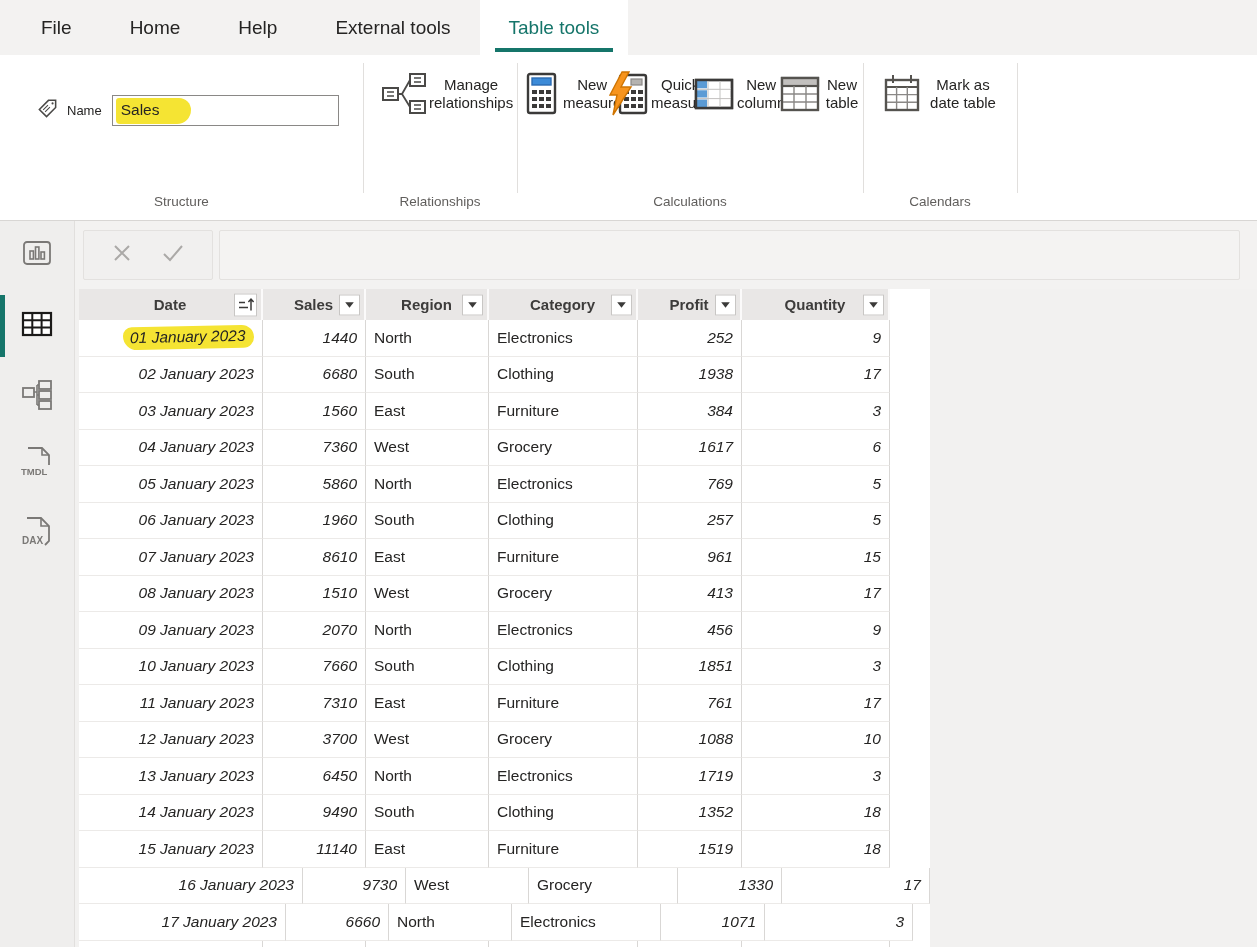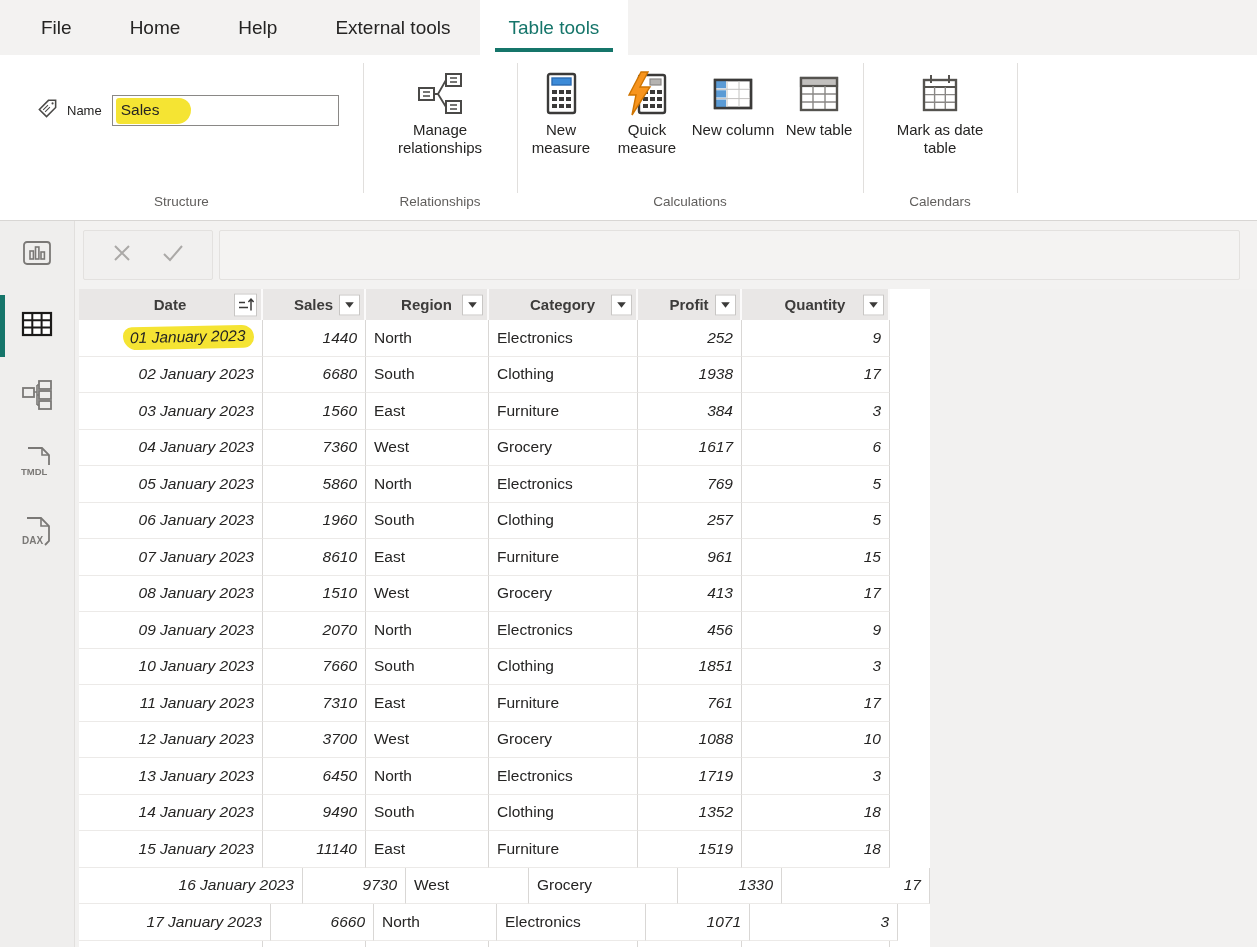--- a/index.html
+++ b/index.html
@@ -24,21 +24,21 @@
   .g-relationships{width:154px;}
   .g-calculations{width:346px;}
   .g-calendars{width:154px;}
 
   .nameRow{display:flex;align-items:center;margin:40px 0 0 36px;}
   .nameLabel{font-size:13px;margin-left:8px;}
   .namebox{width:227px;height:31px;border:1px solid #8a8886;background:#fff;margin-left:10px;
            display:flex;align-items:center;padding-left:3px;font-size:15.5px;box-sizing:border-box;}
   .hlname{background:#f5e433;padding:3px 32px 5px 5px;border-radius:3px 12px 14px 4px;}
 
-  .rbtn{display:flex;flex-direction:column;align-items:center;width:84px;text-align:center;
+  .rbtn{display:flex;flex-direction:row;align-items:center;width:84px;text-align:center;
         font-size:15px;line-height:1.22;padding-top:4px;}
   .rbtn.wide{width:122px;}
   .bicon{height:54px;display:flex;align-items:center;justify-content:center;}
 
   .ribbon-divider{height:1px;background:#d8d6d4;}
 
   
   .main{display:flex;height:726px;}
   .sidebar{width:75px;background:#efeeed;border-right:1px solid #e1dfdd;display:flex;
            flex-direction:column;box-sizing:border-box;}
@@ -475,21 +475,21 @@
               </div>
               <div class="grow">
                 <div class="cell a-right it" style="width: 224px; text-align: right;">16 January 2023</div>
                 <div class="cell a-right it" style="width: 103px;">9730</div>
                 <div class="cell a-left" style="width: 123px;">West</div>
                 <div class="cell a-left" style="width: 149px;">Grocery</div>
                 <div class="cell a-right it" style="width: 104px;">1330</div>
                 <div class="cell a-right it" style="width: 148px;">17</div>
               </div>
               <div class="grow">
-                <div class="cell a-right it" style="width: 192px;">17 January 2023</div>
+                <div class="cell a-right it" style="width: 207px;">17 January 2023</div>
                 <div class="cell a-right it" style="width: 103px;">6660</div>
                 <div class="cell a-left" style="width: 123px;">North</div>
                 <div class="cell a-left" style="width: 149px;">Electronics</div>
                 <div class="cell a-right it" style="width: 104px;">1071</div>
                 <div class="cell a-right it" style="width: 148px;">3</div>
               </div>
               <div class="grow partial">
                 <div class="cell" style="width: 184px;"></div>
                 <div class="cell" style="width: 103px;"></div>
                 <div class="cell" style="width: 123px;"></div>

